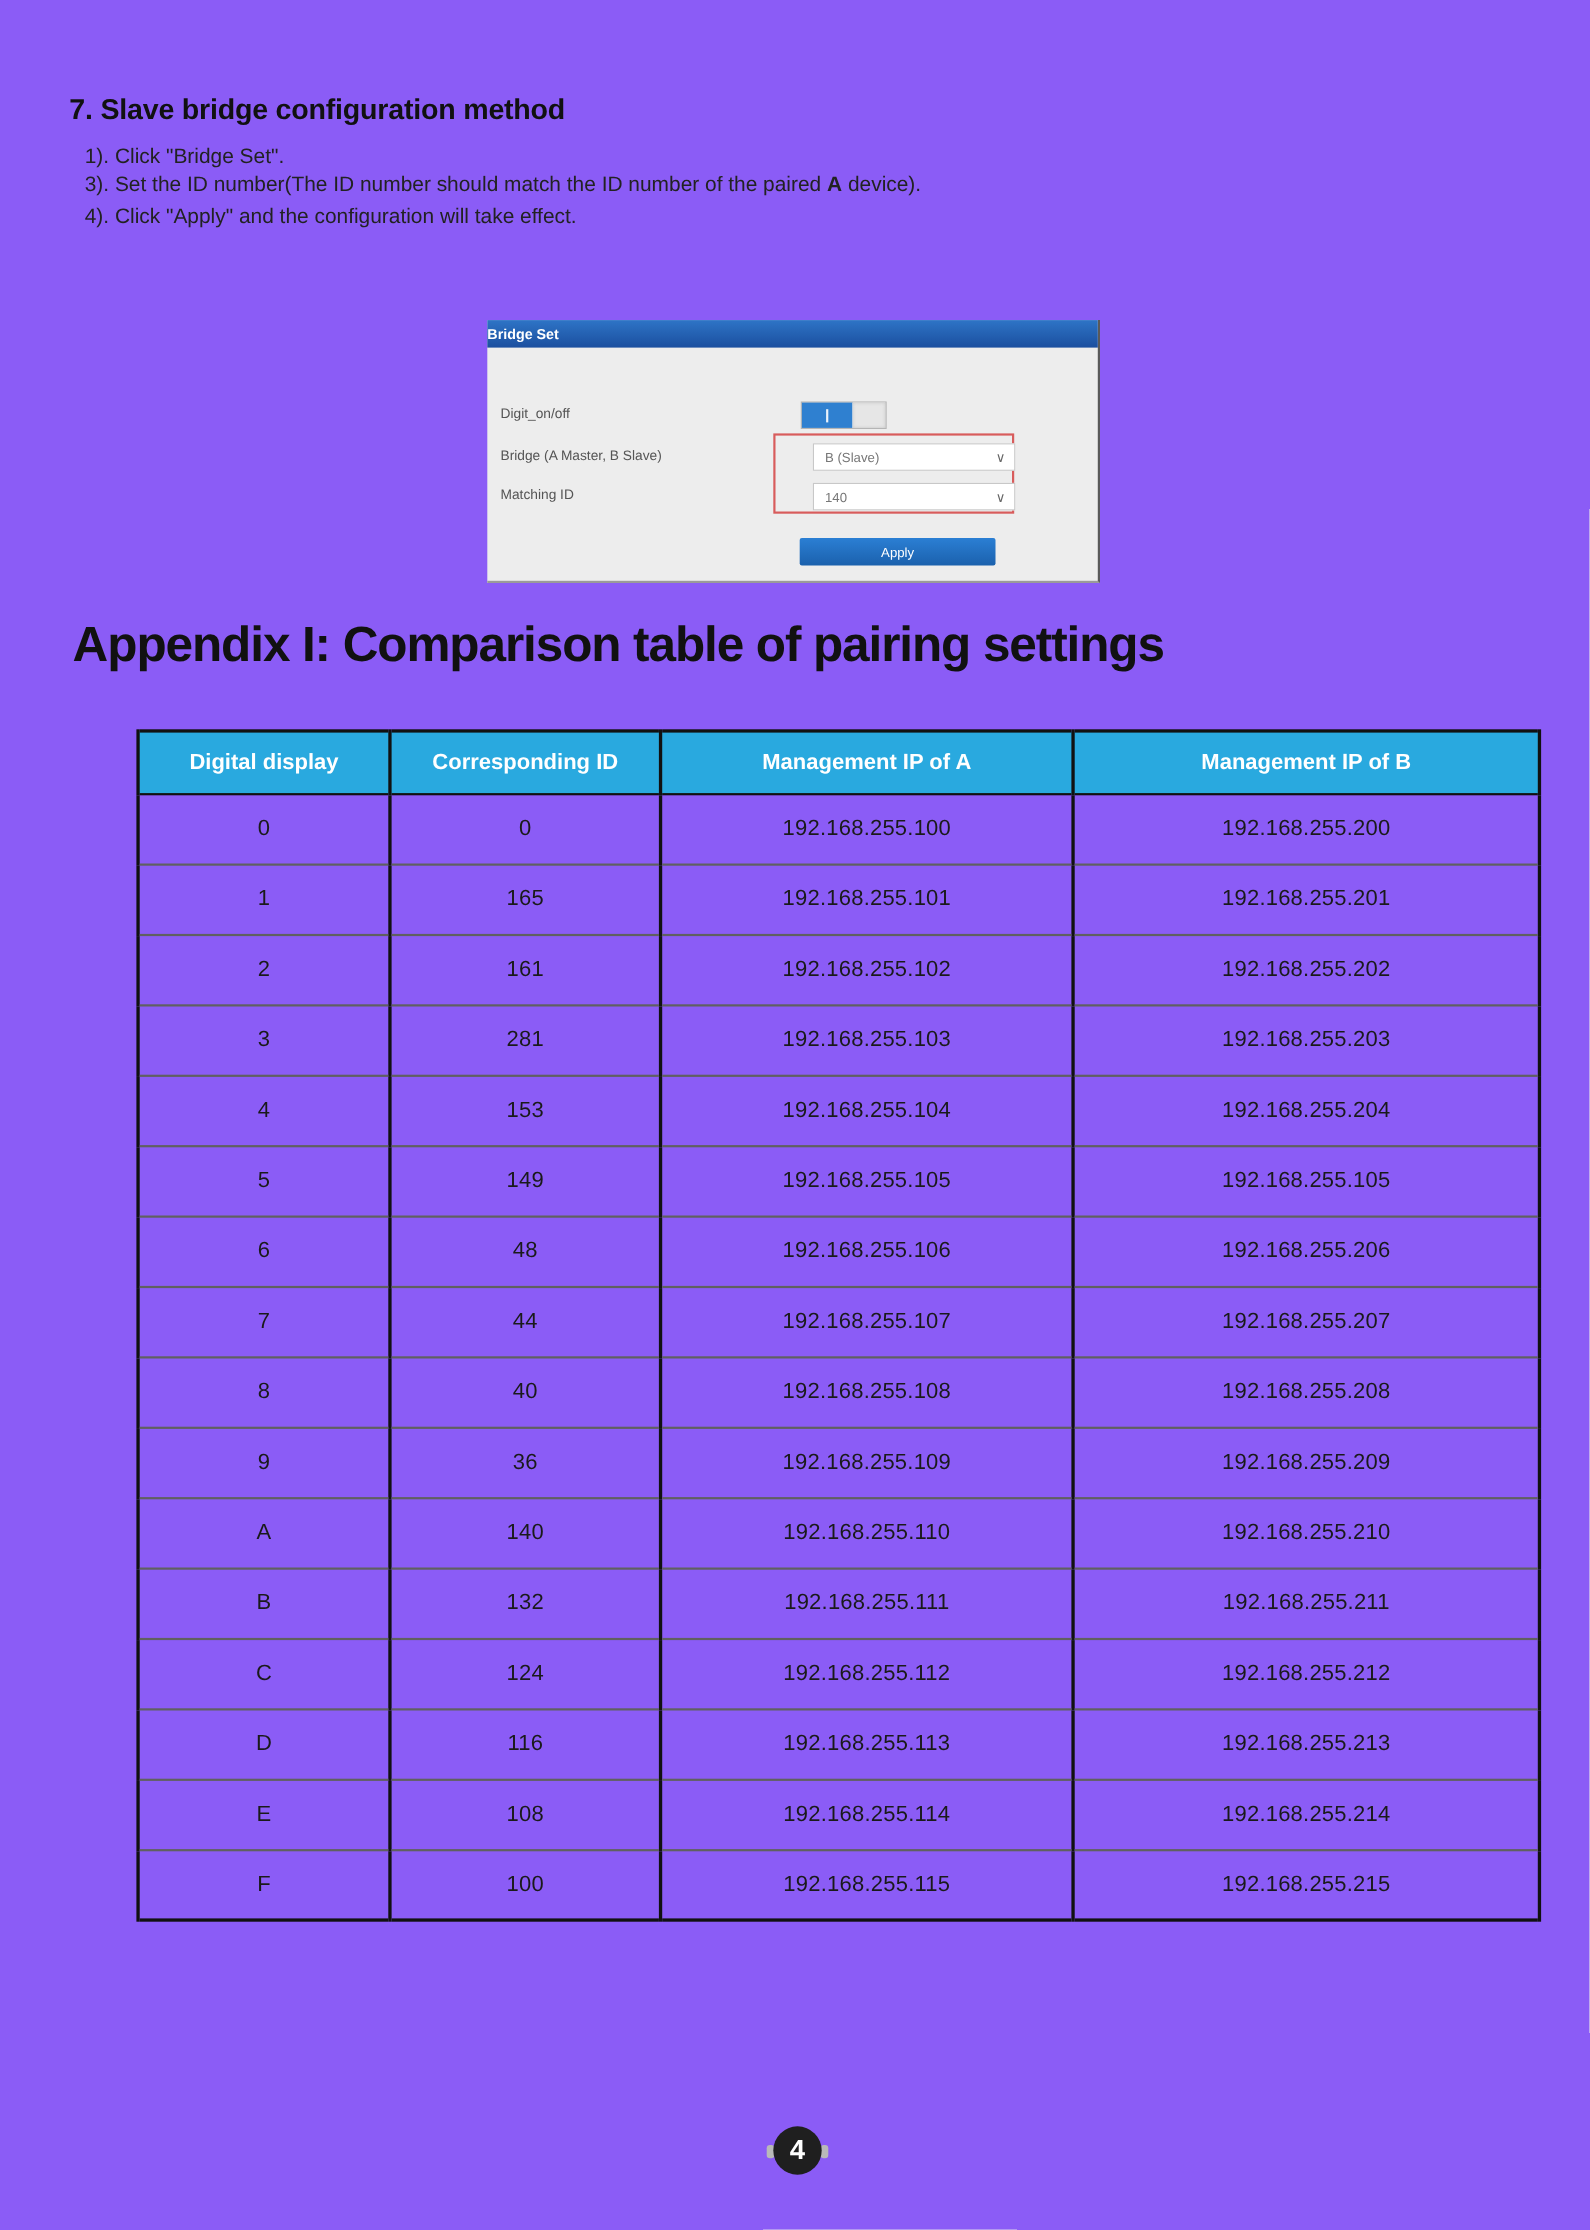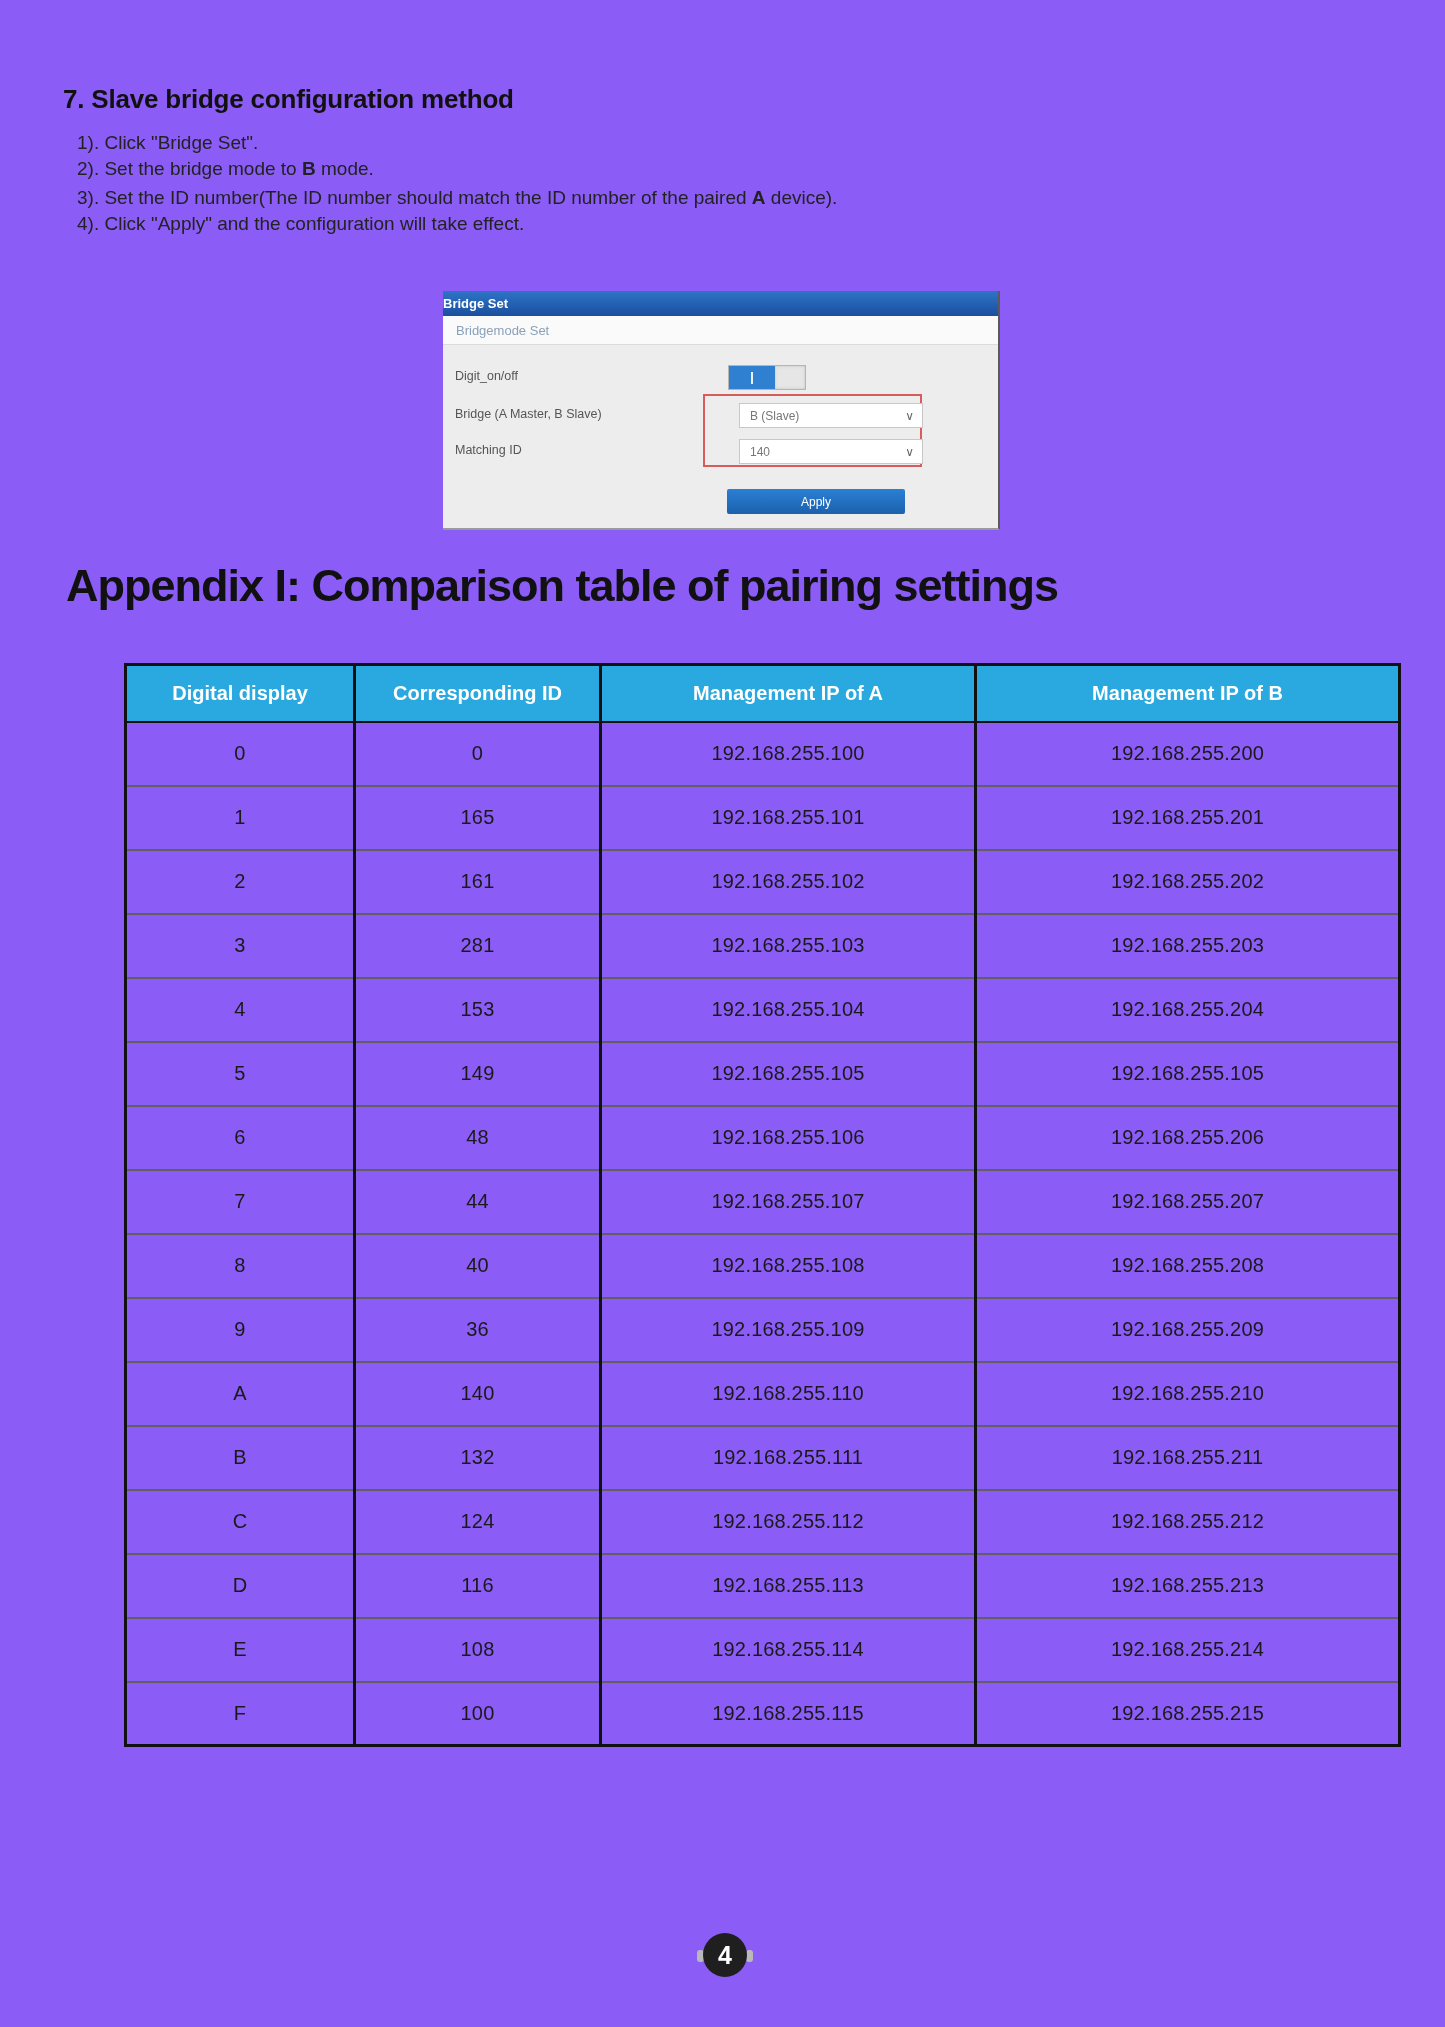--- a/index.html
+++ b/index.html
@@ -98,32 +98,28 @@
 </style>
 </head>
 <body>
 
 <div class="page">
 
   <div class="section">
     <div class="section-title">7. Slave bridge configuration method</div>
     <ol class="steps">
       <li><span>1). Click "Bridge Set".</span><b></b><span></span></li>
-      <li><span>2).  Set the bridge mode to </span><b>B</b><span> mode.</span></li>
       <li><span>3). Set the ID number(The ID number should match the ID number of the paired </span><b>A</b><span> device).</span></li>
       <li><span>4). Click "Apply" and the configuration will take effect.</span><b></b><span></span></li>
     </ol>
   </div>
 
   <div class="dialog">
     <div class="dialog-titlebar">
       <span>Bridge Set</span>
-    </div>
-    <div class="dialog-tabstrip">
-      <span>Bridgemode Set</span>
     </div>
 
     <div class="dlg-label" style="top:78px;">Digit_on/off</div>
     <div class="dlg-toggle">
       <div class="on-half">
           <div class="on-bar"></div>
         </div>
       <div class="off-half"></div>
     </div>
 

